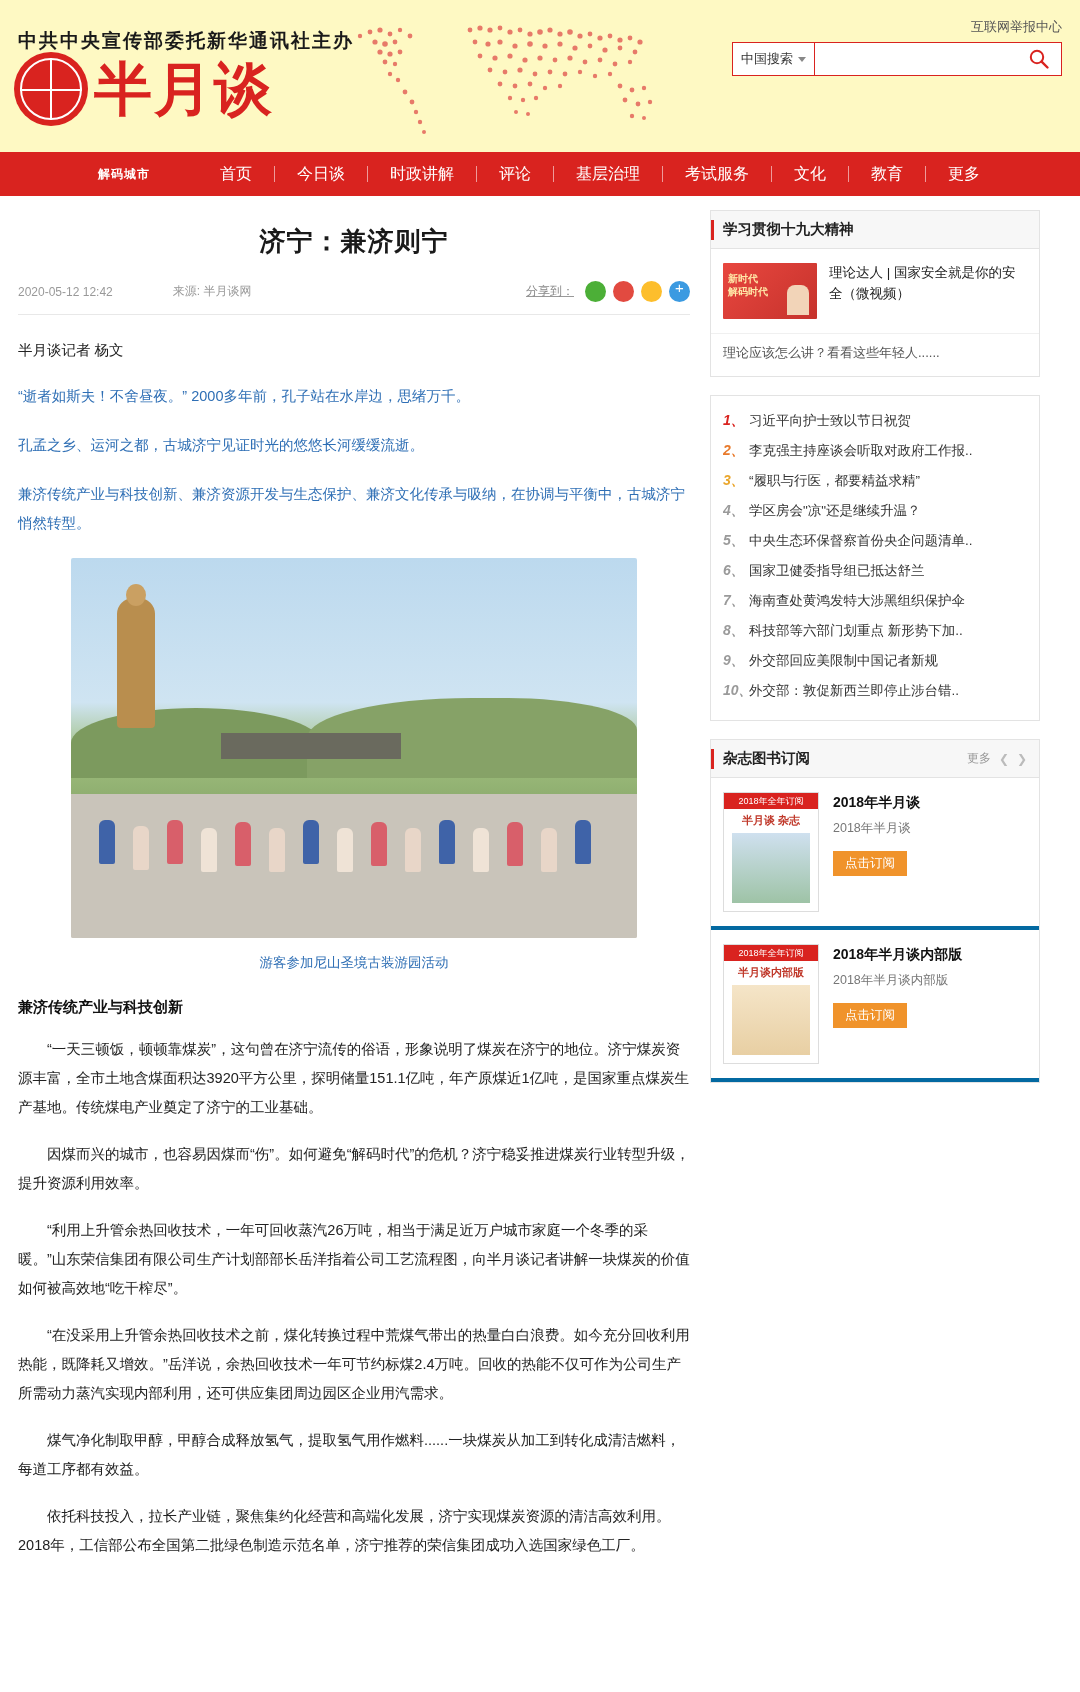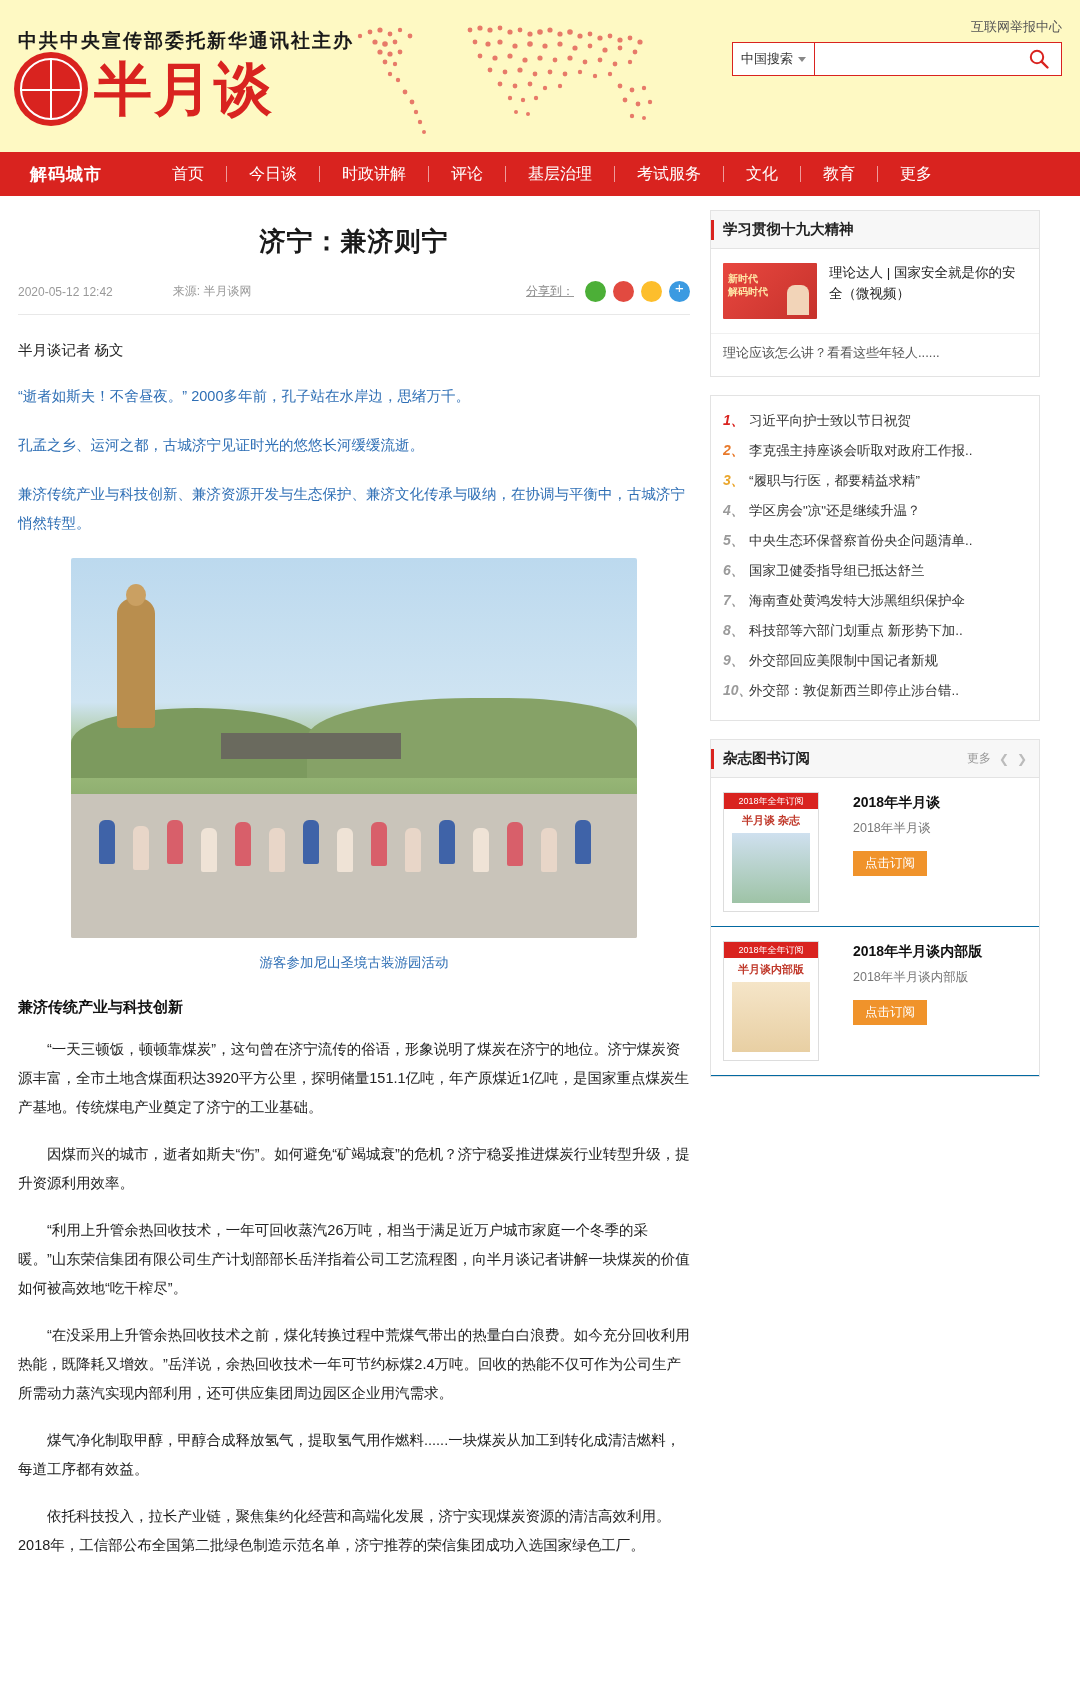--- a/index.html
+++ b/index.html
@@ -96,21 +96,21 @@
   }
   .search-btn svg { display:block; }
 
   
   .nav {
     height:44px; background:#d9231f; color:#fff;
     display:flex; align-items:center;
     font-size:16px;
   }
   .nav .brand {
-    font-weight:bold; font-size:17px; margin-left:30px; margin-right:48px;
+    font-weight:bold; font-size:12px; margin-left:98px; margin-right:48px;
     letter-spacing:1px;
   }
   .nav-items { display:flex; align-items:center; }
   .nav-item { padding:0 22px; white-space:nowrap; }
   .nav-sep { width:1px; height:16px; background:rgba(255,255,255,.55); }
 
   
   .content {
     display:flex;
     padding:0 18px;
@@ -210,21 +210,21 @@
     white-space:nowrap; overflow:hidden;
   }
   ol.top10 li .num {
     width:26px; flex:none; font-style:italic; font-weight:bold; color:#9a9a9a; font-size:14px;
   }
   ol.top10 li:nth-child(1) .num { color:#d9231f; }
   ol.top10 li:nth-child(2) .num { color:#e8792a; }
   ol.top10 li:nth-child(3) .num { color:#eaa62c; }
   ol.top10 li .txt { overflow:hidden; text-overflow:ellipsis; }
 
-  .mag-item { display:flex; padding:14px 12px; border-bottom:1px solid #0369a1;gap:20px; }
+  .mag-item { display:flex; padding:14px 12px; border-bottom:4px solid #0369a1; }
   .mag-cover {
     width:96px; height:120px; flex:none; margin-right:14px;
     background:#fff; border:1px solid #ddd; position:relative; overflow:hidden;
   }
   .mag-cover .band{
     position:absolute; left:0; right:0; top:0; height:16px; background:#d9231f;
     color:#fff; font-size:9px; text-align:center; line-height:16px;
   }
   .mag-cover .t1{position:absolute;left:0;right:0;top:20px;text-align:center;font-size:11px;color:#c0392b;font-weight:bold;}
   .mag-cover .pic{position:absolute;left:8px;right:8px;top:40px;bottom:8px;background:linear-gradient(#cfe0ef,#9ec3a6);}
@@ -435,21 +435,21 @@
           <div class="dancer" style="left:436px;top:264px;background:#d85f6a;"></div>
           <div class="dancer" style="left:470px;top:270px;background:#e8d6c8;"></div>
           <div class="dancer" style="left:504px;top:262px;background:#3f63a8;"></div>
         </div>
         <div class="figure-cap">游客参加尼山圣境古装游园活动</div>
       </div>
 
       <h3 class="sub">兼济传统产业与科技创新</h3>
 
       <p class="body-p">“一天三顿饭，顿顿靠煤炭”，这句曾在济宁流传的俗语，形象说明了煤炭在济宁的地位。济宁煤炭资源丰富，全市土地含煤面积达3920平方公里，探明储量151.1亿吨，年产原煤近1亿吨，是国家重点煤炭生产基地。传统煤电产业奠定了济宁的工业基础。</p>
-      <p class="body-p">因煤而兴的城市，逝者如斯夫“伤”。如何避免“矿竭城衰”的危机？济宁稳妥推进煤炭行业转型升级，提升资源利用效率。</p>
+      <p class="body-p">因煤而兴的城市，也容易因煤而“伤”。如何避免“解码时代”的危机？济宁稳妥推进煤炭行业转型升级，提升资源利用效率。</p>
       <p class="body-p">“利用上升管余热回收技术，一年可回收蒸汽26万吨，相当于满足近万户城市家庭一个冬季的采暖。”山东荣信集团有限公司生产计划部部长岳洋指着公司工艺流程图，向半月谈记者讲解一块煤炭的价值如何被高效地“吃干榨尽”。</p>
       <p class="body-p">“在没采用上升管余热回收技术之前，煤化转换过程中荒煤气带出的热量白白浪费。如今充分回收利用热能，既降耗又增效。”岳洋说，余热回收技术一年可节约标煤2.4万吨。回收的热能不仅可作为公司生产所需动力蒸汽实现内部利用，还可供应集团周边园区企业用汽需求。</p>
       <p class="body-p">煤气净化制取甲醇，甲醇合成释放氢气，提取氢气用作燃料......一块煤炭从加工到转化成清洁燃料，每道工序都有效益。</p>
       <p class="body-p">依托科技投入，拉长产业链，聚焦集约化经营和高端化发展，济宁实现煤炭资源的清洁高效利用。2018年，工信部公布全国第二批绿色制造示范名单，济宁推荐的荣信集团成功入选国家绿色工厂。</p>
     </div>
 
     <div class="side">
 
       <div class="panel">
         <div class="panel-head">

